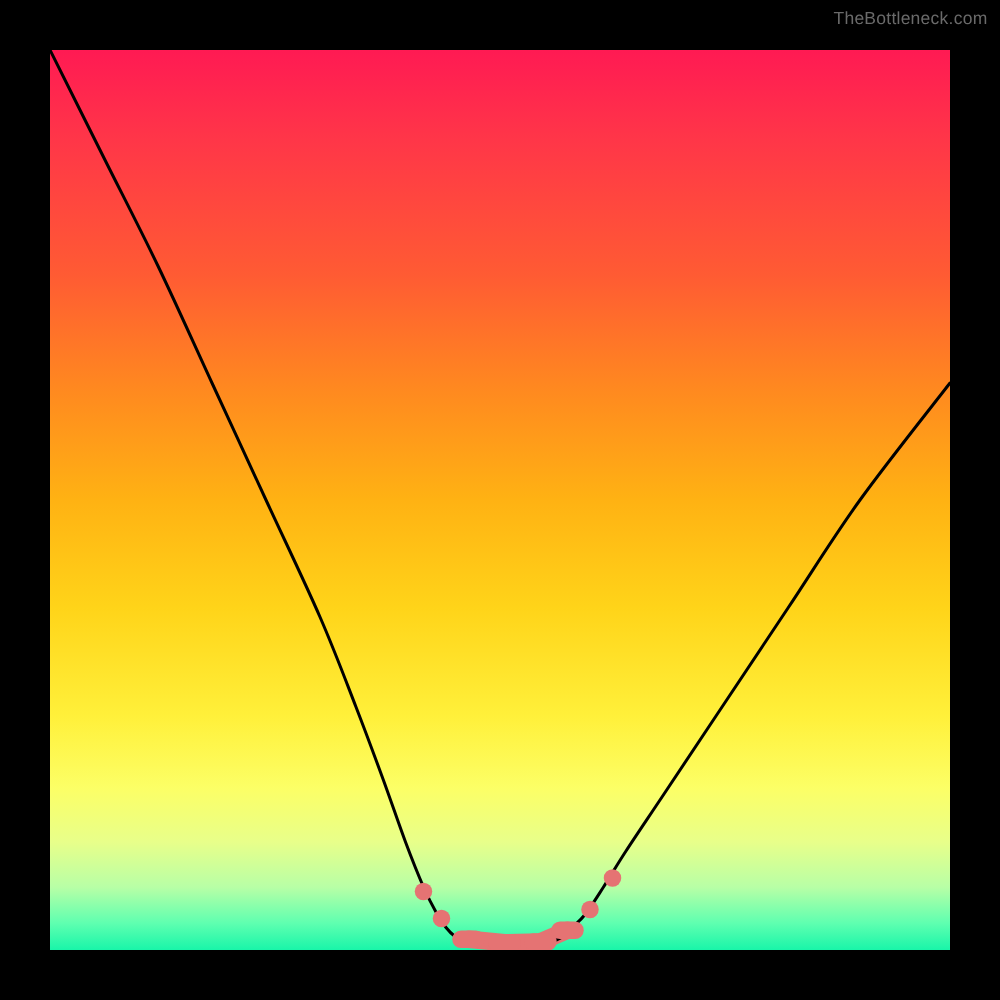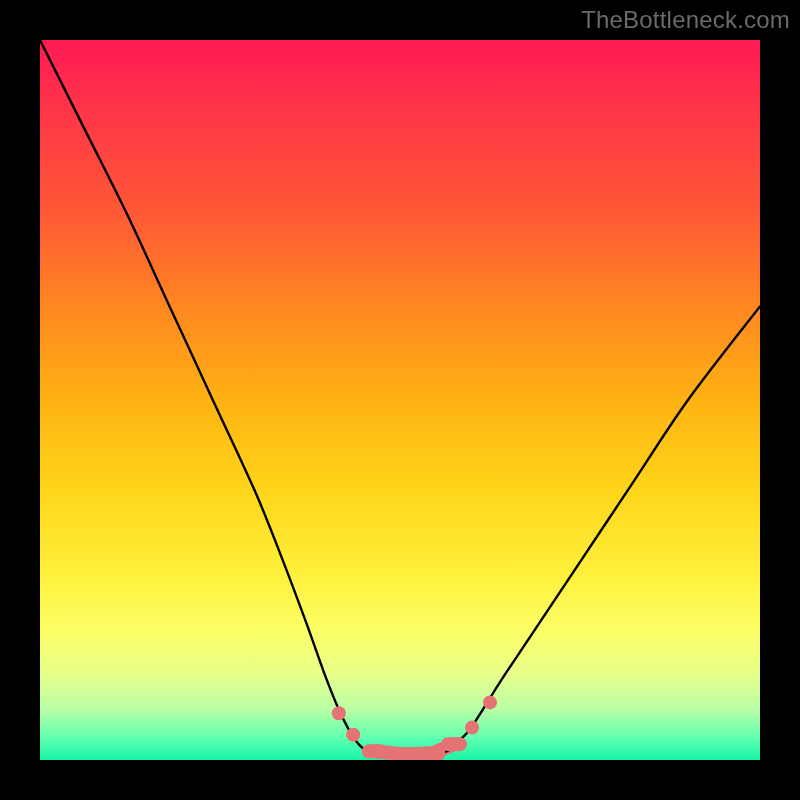--- a/index.html
+++ b/index.html
@@ -35,21 +35,21 @@
       #b8ffa6 93%,
       #5fffb0 97%,
       #19f5a9 100%
     );
   }
   .watermark {
     position: absolute;
     top: 6px;
     right: 10px;
     font-family: Arial, Helvetica, sans-serif;
-    font-size: 24px;
+    font-size: 14px;
     color: #6a6a6a;
     letter-spacing: 0.2px;
     user-select: none;
   }
   svg {
     position: absolute;
     left: 0;
     top: 0;
   }
 </style>

